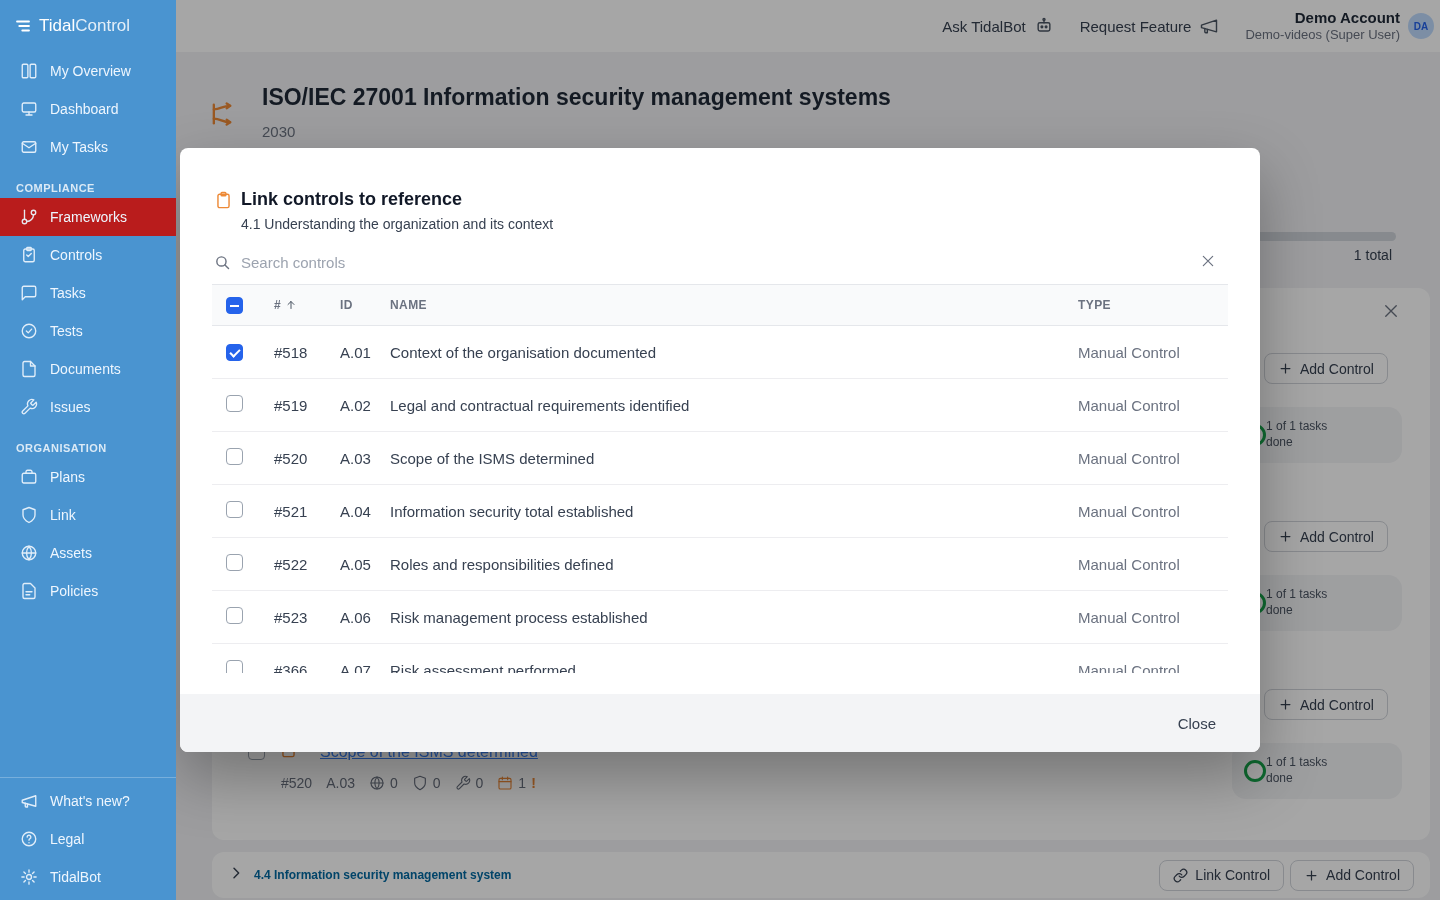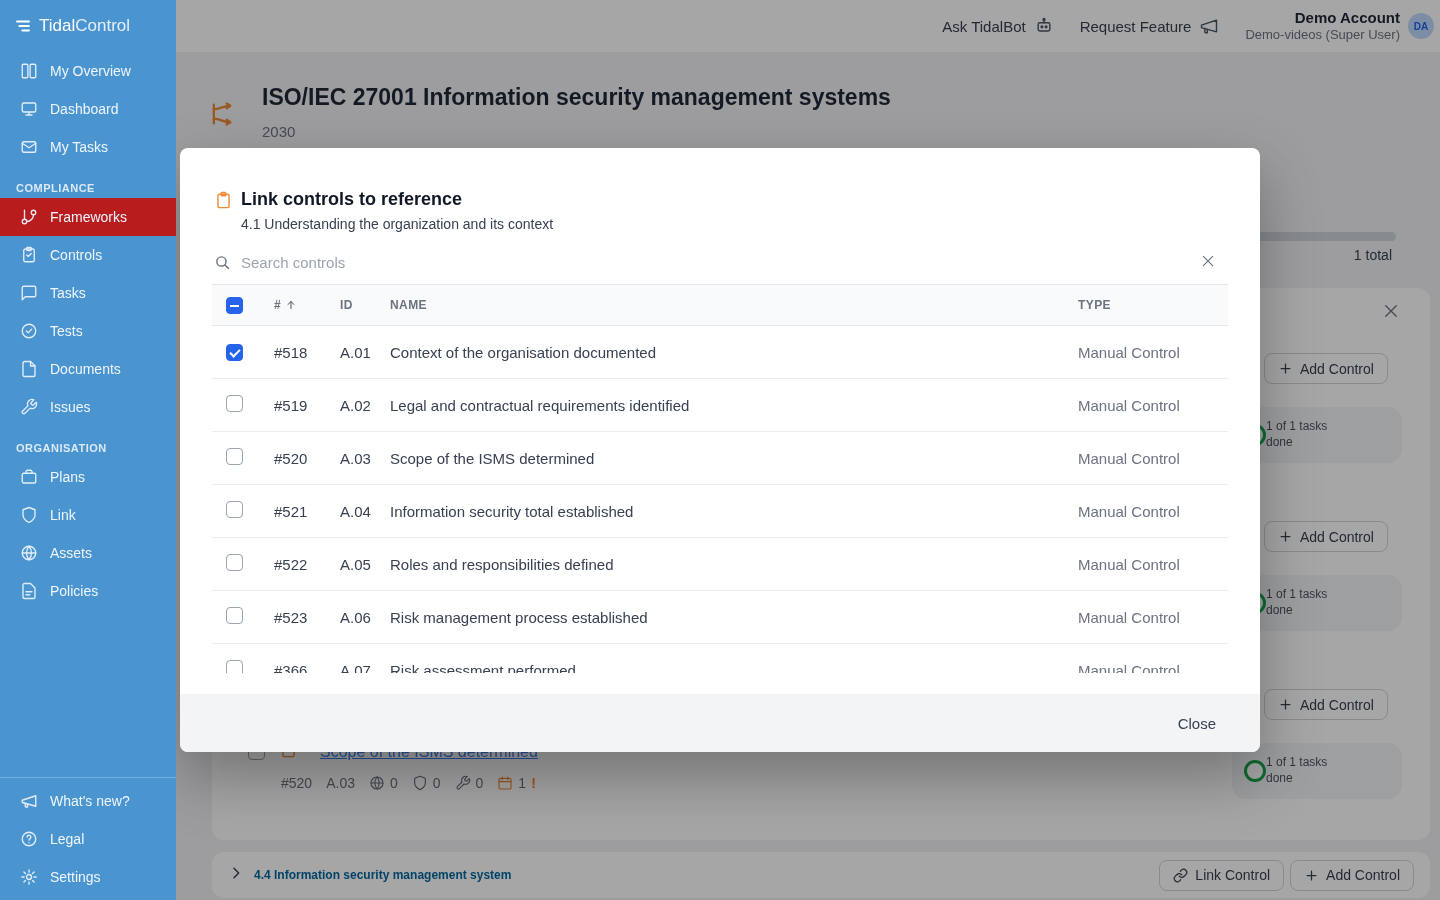--- a/index.html
+++ b/index.html
@@ -220,21 +220,21 @@
             <path d="M9.5 9.5a2.5 2.5 0 1 1 3.5 2.3c-.8.4-1 .9-1 1.7"></path>
             <path d="M12 17h.01"></path>
           </svg>
         <span>Legal</span>
       </div>
       <div class="nav-item">
         <svg viewBox="0 0 24 24">
             <circle cx="12" cy="12" r="3.3"></circle>
             <path d="M12 2.5v3M12 18.5v3M2.5 12h3M18.5 12h3M5.2 5.2l2.1 2.1M16.7 16.7l2.1 2.1M18.8 5.2l-2.1 2.1M7.3 16.7l-2.1 2.1"></path>
           </svg>
-        <span>Settings</span>
+        <span>TidalBot</span>
       </div>
     </div>
   </div>
 
   <div class="main">
     <div class="topbar">
       <div class="topbar-item">
         <span>Ask TidalBot</span>
         <svg viewBox="0 0 24 24">
             <rect x="5" y="8" width="14" height="10" rx="2"></rect>

